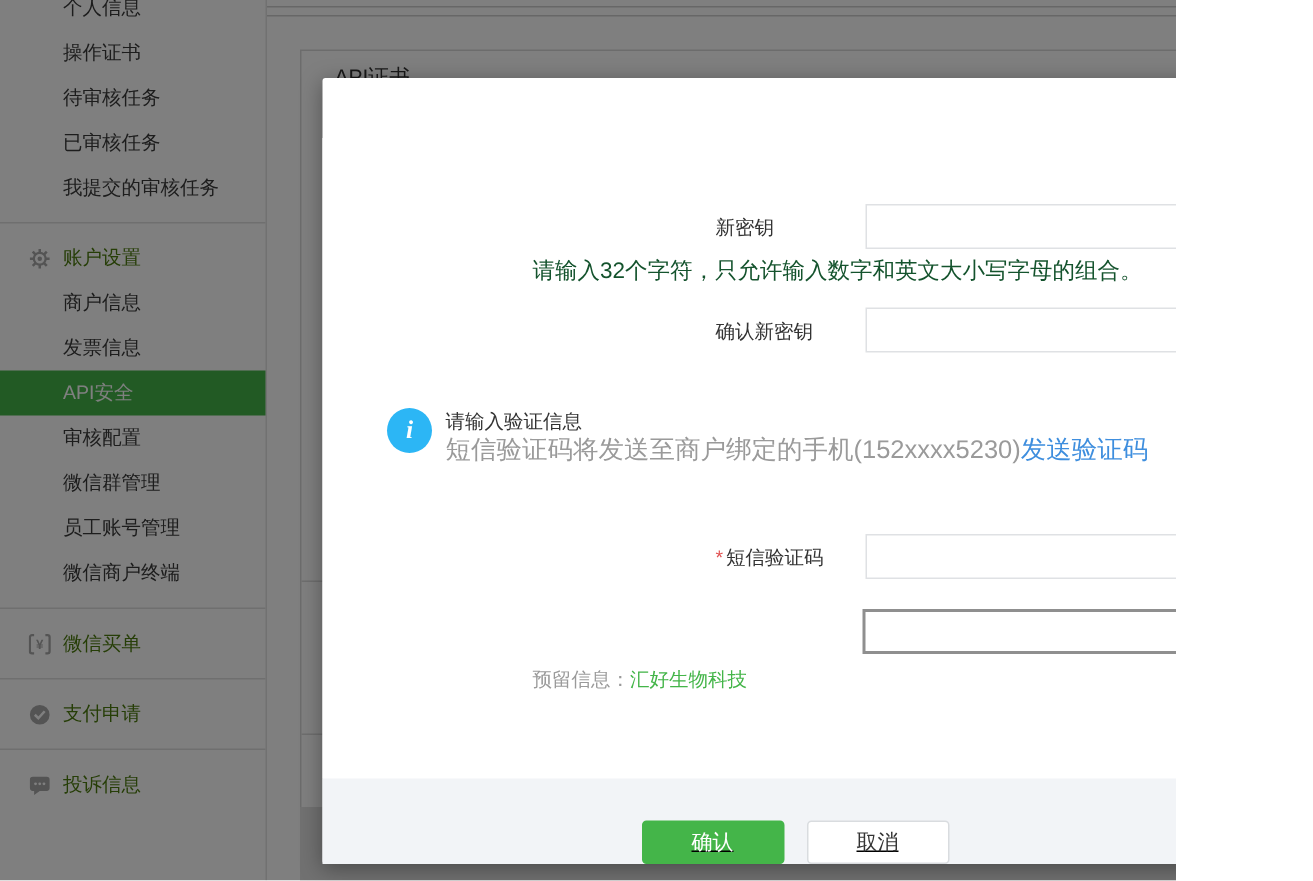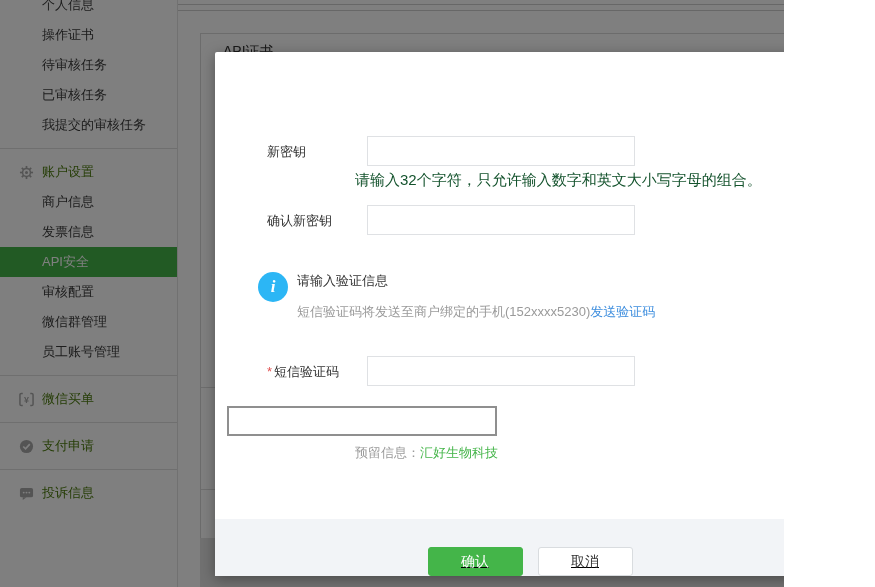--- a/index.html
+++ b/index.html
@@ -28,34 +28,34 @@
   .overlay{position:absolute;inset:0;background:rgba(0,0,0,0.5);z-index:5;}
 
   
   .modal{position:absolute;left:215px;top:52px;width:630px;height:524px;background:#fff;z-index:10;box-shadow:0 3px 14px rgba(0,0,0,.35);border-radius:2px;}
   .modal-header{position:absolute;left:0;top:0;right:0;height:40px;background:#f4f5f8;display:flex;align-items:center;}
   .modal-title{margin-left:18px;font-size:14px;color:#4a4a4a;}
   .modal-close{position:absolute;right:14px;top:5px;font-size:24px;color:#9da1a6;cursor:pointer;font-weight:300;line-height:30px;padding:0 4px;}
   .modal-body{position:absolute;left:0;top:40px;right:0;bottom:57px;background:#fff;}
   .modal-footer{position:absolute;left:0;bottom:0;right:0;height:57px;background:#f2f4f7;display:flex;align-items:flex-end;justify-content:center;gap:15px;text-decoration:underline;}
 
-  .frow{position:absolute;left:12px;right:0;display:flex;}
+  .frow{position:absolute;left:0;right:0;display:flex;justify-content:flex-end;}
   .flabel{width:100px;margin-left:40px;font-size:13px;color:#333;padding-top:7px;flex:0 0 100px;position:relative;}
   .req{color:#e15151;margin-right:2px;}
   .tinput{width:268px;height:30px;box-sizing:border-box;border:1px solid #dfe1e4;background:#fff;font-size:13px;padding:0 8px;color:#333;}
   .native-input{width:270px;height:30px;box-sizing:border-box;border:2px solid #8f8f8f;background:#fff;font-size:13px;padding:0 6px;color:#333;}
   .hint{position:absolute;left:140px;font-size:15px;color:#14532d;white-space:nowrap;}
   .reserved{position:absolute;left:140px;font-size:13px;color:#9a9a9a;}
   .reserved .gname{color:#44b549;}
 
   .info-block{position:absolute;left:43px;top:180px;display:flex;}
   .info-icon{width:30px;height:30px;border-radius:50%;background:#2cb6f5;color:#fff;text-align:center;line-height:30px;font-size:17px;font-family:"Liberation Serif","DejaVu Serif",serif;font-style:italic;font-weight:bold;flex:0 0 30px;}
   .info-text{margin-left:9px;padding-top:0;}
   .info-title{font-size:13px;color:#333;line-height:18px;}
-  .info-desc{font-size:13px;color:#9a9a9a;line-height:20px;white-space:nowrap;margin-top:12px;}
+  .info-desc{font-size:17px;color:#9a9a9a;line-height:20px;white-space:nowrap;}
   .send-link{color:#3e8ede;cursor:pointer;text-decoration:none;}
 
   .btn{height:29px;width:95px;border-radius:3px;font-size:14px;cursor:pointer;box-sizing:border-box;border:1px solid transparent;}
   .btn-confirm{background:#44b549;color:#fff;border-color:#44b549;}
   .btn-cancel{background:#fff;color:#333;border-color:#d9dcdf;}
 </style>
 </head>
 <body>
 
 <div class="page">
@@ -84,20 +84,21 @@
           </svg>
         </span>
         <span>账户设置</span>
       </div>
       <div class="side-item">商户信息</div>
       <div class="side-item">发票信息</div>
       <div class="side-item active">API安全</div>
       <div class="side-item">审核配置</div>
       <div class="side-item">微信群管理</div>
       <div class="side-item">员工账号管理</div>
+      <div class="side-item">微信商户终端</div>
 
       <div class="side-divider"></div>
 
       <div class="side-section">
         <span class="sicon">
           <svg width="15" height="15" viewBox="0 0 16 16">
             <path d="M4 1.5 H2.5 A1.5 1.5 0 0 0 1 3 V13 A1.5 1.5 0 0 0 2.5 14.5 H4" fill="none" stroke="#a8a8a8" stroke-width="1.6"></path>
             <path d="M12 1.5 H13.5 A1.5 1.5 0 0 1 15 3 V13 A1.5 1.5 0 0 1 13.5 14.5 H12" fill="none" stroke="#a8a8a8" stroke-width="1.6"></path>
             <text x="8" y="11.5" font-size="9.5" text-anchor="middle" fill="#a8a8a8" font-weight="bold">¥</text>
           </svg>

